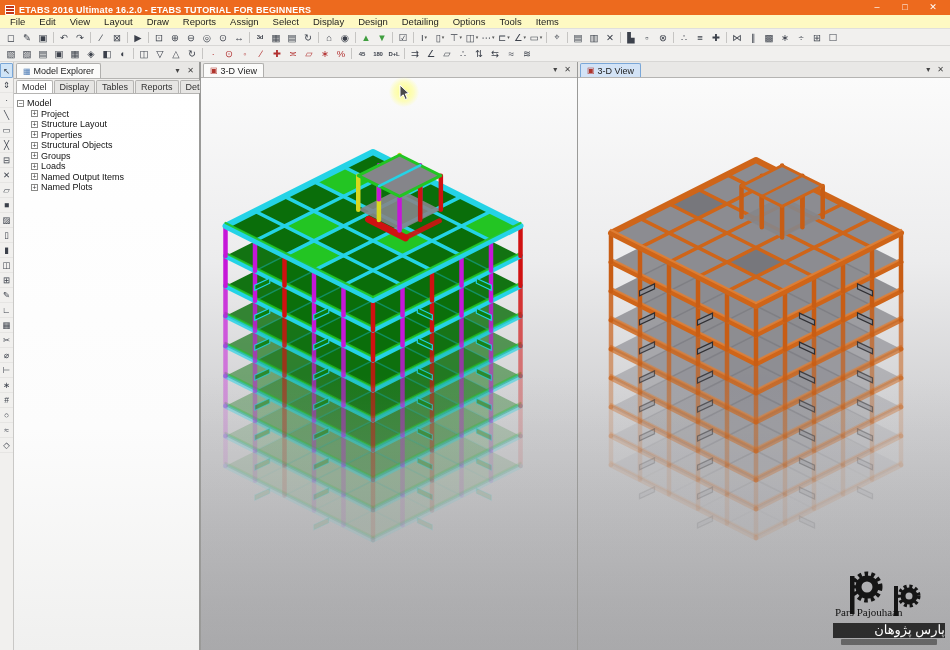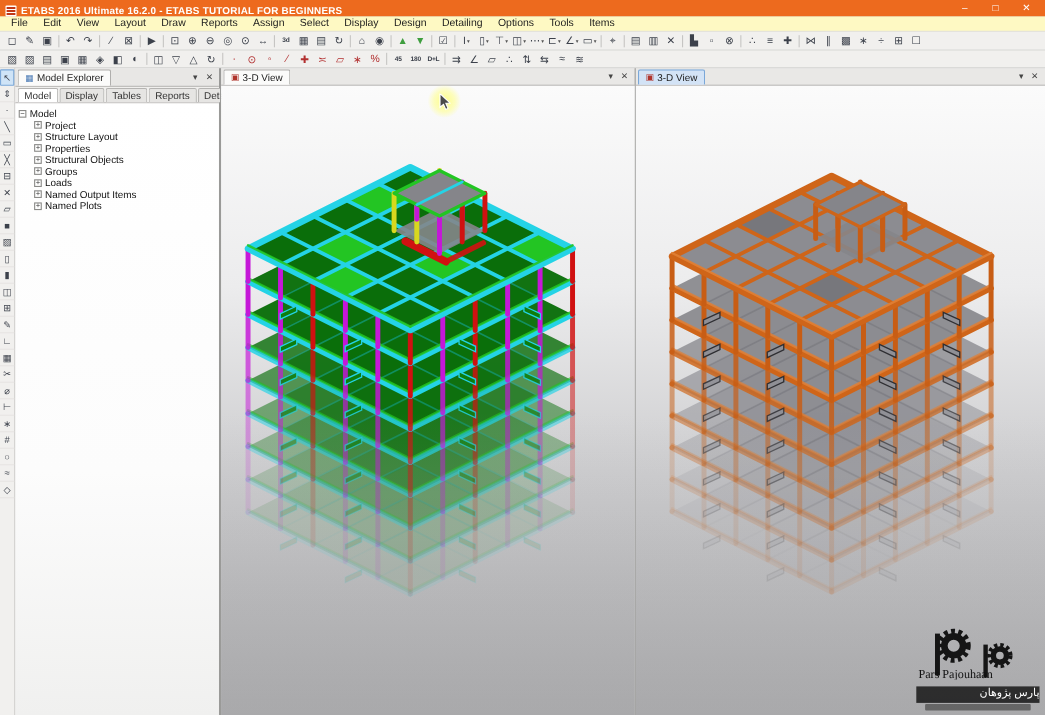--- a/index.html
+++ b/index.html
@@ -60,21 +60,21 @@
 .vp-canvas{flex:1;position:relative;overflow:hidden;background:linear-gradient(180deg,#fbfbfb 0%,#ececed 32%,#cdcdcf 62%,#a9a9ab 100%)}
 .vp-canvas svg{position:absolute;left:0;top:0}
 
 
 .cursor{position:absolute;left:389px;top:77px;width:30px;height:30px;pointer-events:none;z-index:50}
 .cursor .glow{position:absolute;inset:0;border-radius:50%;background:radial-gradient(circle,rgba(255,255,130,.95) 0%,rgba(255,255,140,.55) 45%,rgba(255,255,140,0) 72%)}
 .cursor svg{position:absolute;left:10px;top:8px}
 
 
 .watermark{position:absolute;left:833px;top:570px;width:112px;text-align:right;z-index:40}
-.wm-band{background:rgba(22,22,22,.85);color:#fff;font-size:10px;line-height:13px;height:15px;margin-top:1px;letter-spacing:.5px}
+.wm-band{background:rgba(22,22,22,.85);color:#fff;font-size:13px;line-height:13px;height:15px;margin-top:1px;letter-spacing:.5px}
 .wm-sub{height:6px;background:rgba(45,45,45,.55);margin:1px 8px 0;border-radius:1px}
 </style>
 </head>
 <body>
 
 <div class="app">
 
   <div class="titlebar">
     <span class="app-icon"></span>
     <span class="title">ETABS 2016 Ultimate 16.2.0 - ETABS TUTORIAL FOR BEGINNERS</span>

